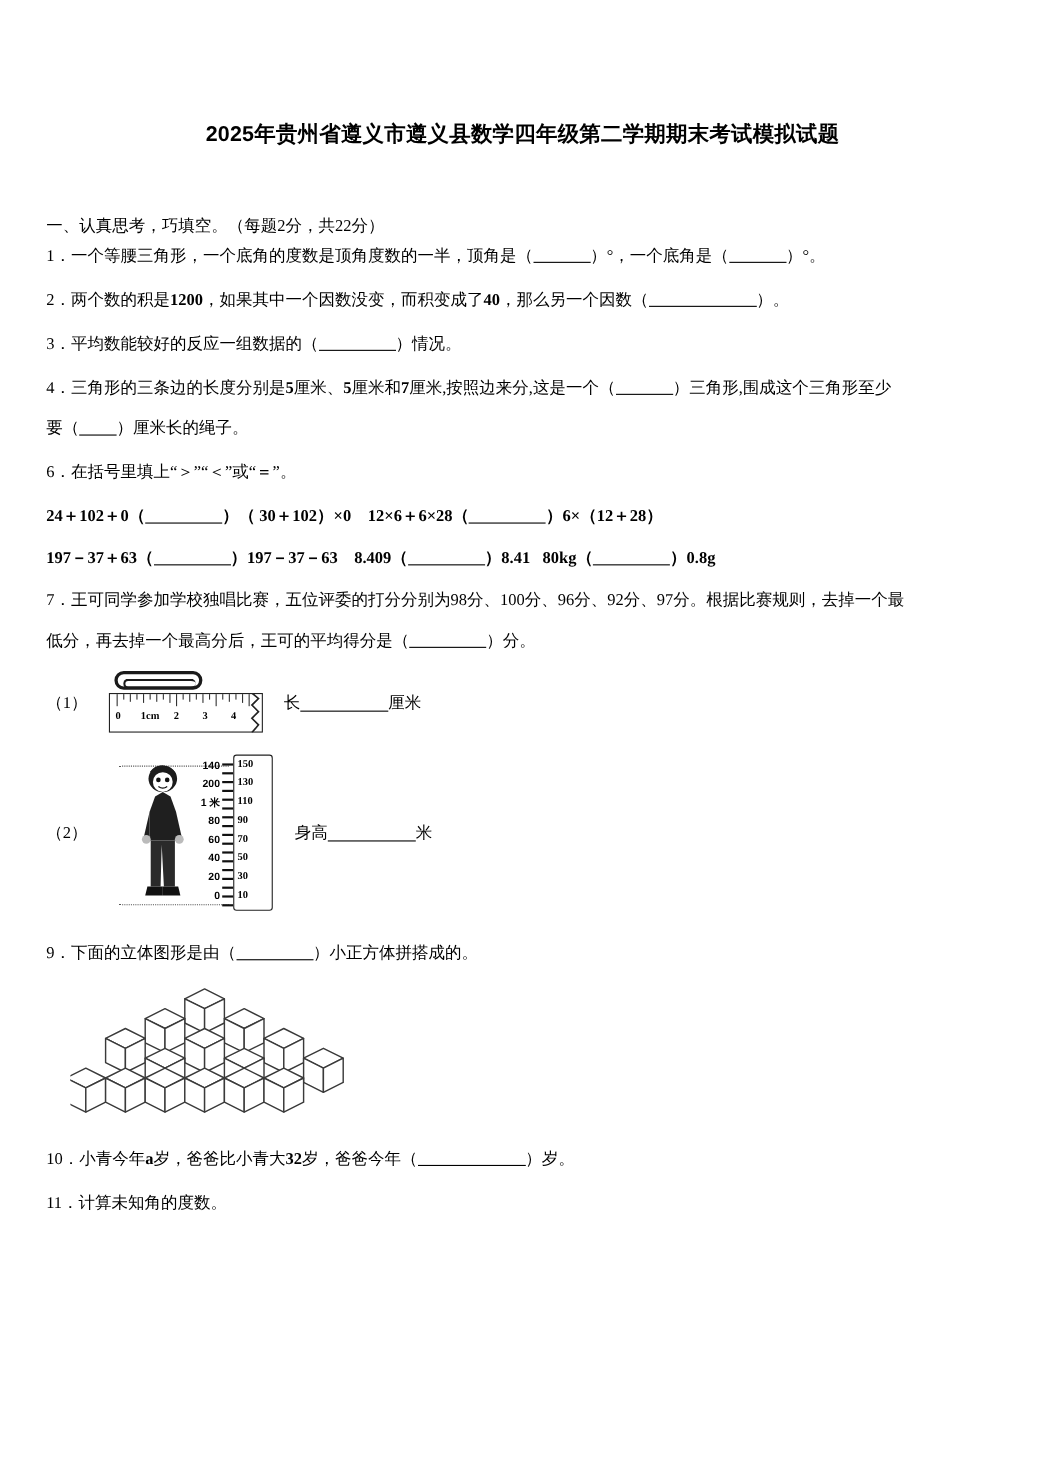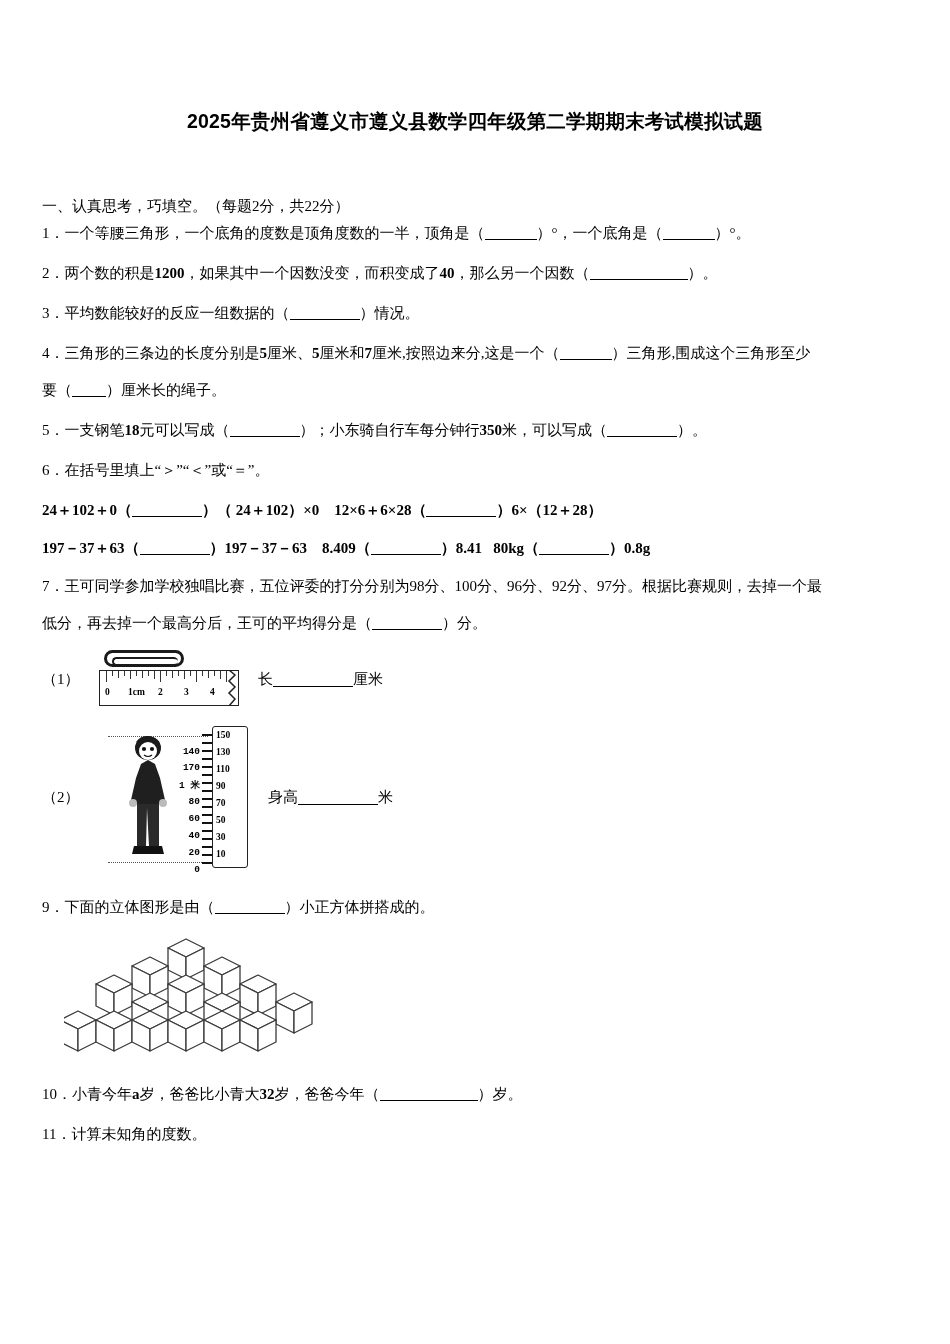--- a/index.html
+++ b/index.html
@@ -165,23 +165,23 @@
     width: 44px; height: 126px;
   }
   .dash-line {
     position: absolute;
     left: 14px;
     width: 100px;
     border-top: 1px dotted #555;
   }
   .scale-left {
     position: absolute;
-    left: 78px; top: 16px;
+    left: 78px; top: 1px;
     width: 28px; height: 132px;
-    font-family: Liberation Mono, monospace;
+    font-family: Liberation Sans, sans-serif;
     font-size: 9.5px;
     font-weight: bold;
     text-align: right;
   }
   .scale-left span { position: absolute; right: 0; }
   .bar-ticks {
     position: absolute;
     left: 108px; top: 8px;
     width: 10px; height: 132px;
   }
@@ -239,29 +239,26 @@
       <span>3．平均数能较好的反应一组数据的（</span><span class="blank-l"></span><span>）情况。</span>
     </div>
 
     <div class="q tight">
       <span>4．三角形的三条边的长度分别是</span><span class="num-b">5</span><span>厘米、</span><span class="num-b">5</span><span>厘米和</span><span class="num-b">7</span><span>厘米,按照边来分,这是一个（</span><span class="blank-m"></span><span>）三角形,围成这个三角形至少</span>
     </div>
     <div class="q">
       <span>要（</span><span class="blank-s"></span><span>）厘米长的绳子。</span>
     </div>
 
-    <div class="q">
-      <span>5．一支钢笔</span><span class="num-b">18</span><span>元可以写成（</span><span class="blank-l"></span><span>）；小东骑自行车每分钟行</span><span class="num-b">350</span><span>米，可以写成（</span><span class="blank-l"></span><span>）。</span>
-    </div>
 
     <div class="q">
       <span>6．在括号里填上“＞”“＜”或“＝”。</span>
     </div>
     <div class="q-sub">
-      <span>24＋102＋0（</span><span class="blank-l"></span><span>）（ 24＋102）×0</span>&nbsp;&nbsp;&nbsp;&nbsp;<span>12×6＋6×28（</span><span class="blank-l"></span><span>）6×（12＋28）</span>
+      <span>24＋102＋0（</span><span class="blank-l"></span><span>）（ 30＋102）×0</span>&nbsp;&nbsp;&nbsp;&nbsp;<span>12×6＋6×28（</span><span class="blank-l"></span><span>）6×（12＋28）</span>
     </div>
     <div class="q-sub">
       <span>197－37＋63（</span><span class="blank-l"></span><span>）197－37－63</span>&nbsp;&nbsp;&nbsp;&nbsp;<span>8.409（</span><span class="blank-l"></span><span>）8.41</span>&nbsp;&nbsp;&nbsp;<span>80kg（</span><span class="blank-l"></span><span>）0.8g</span>
     </div>
 
     <div class="q tight">
       <span>7．王可同学参加学校独唱比赛，五位评委的打分分别为98分、100分、96分、92分、97分。根据比赛规则，去掉一个最</span>
     </div>
     <div class="q">
       <span>低分，再去掉一个最高分后，王可的平均得分是（</span><span class="blank-l"></span><span>）分。</span>
@@ -331,21 +328,21 @@
           <path d="M10 44 L5 66 L10 70 Z" fill="#1f1f1f"></path>
           <path d="M34 44 L39 66 L34 70 Z" fill="#1f1f1f"></path>
           <ellipse cx="7" cy="69" rx="4" ry="4" fill="#bbb"></ellipse>
           <ellipse cx="37" cy="69" rx="4" ry="4" fill="#bbb"></ellipse>
           <path d="M11 70 L11 112 L20 112 L21 74 L23 112 L33 112 L33 70 Z" fill="#2a2a2a"></path>
           <path d="M8 112 L22 112 L22 120 L6 120 Z" fill="#111"></path>
           <path d="M22 112 L36 112 L38 120 L22 120 Z" fill="#111"></path>
         </svg>
         <div class="scale-left">
           <span style="top:6px;">140</span>
-          <span style="top:22px;">170</span>
+          <span style="top:22px;">200</span>
           <span style="top:39px;">1 米</span>
           <span style="top:56px;">80</span>
           <span style="top:73px;">60</span>
           <span style="top:90px;">40</span>
           <span style="top:107px;">20</span>
           <span style="top:124px;">0</span>
         </div>
         <div class="bar-ticks">
           <i style="top:2px;"></i>
             <i style="top:10px;"></i>

